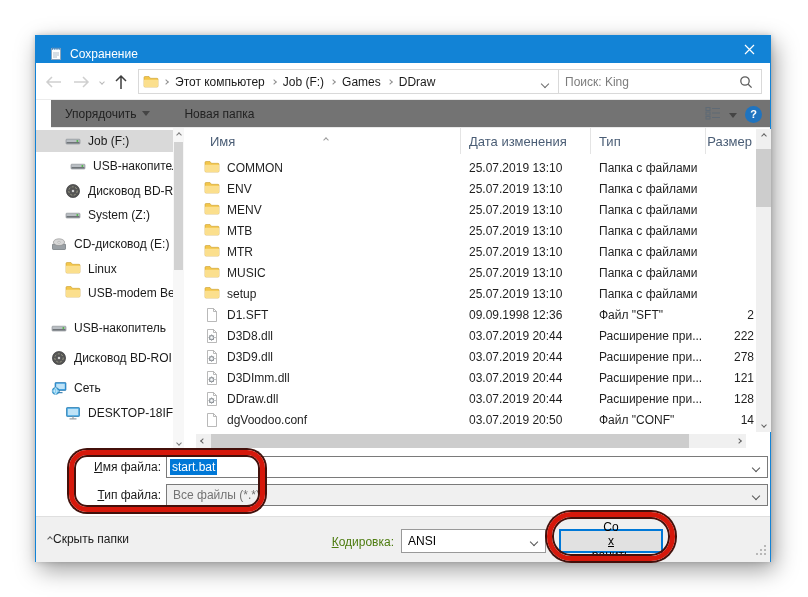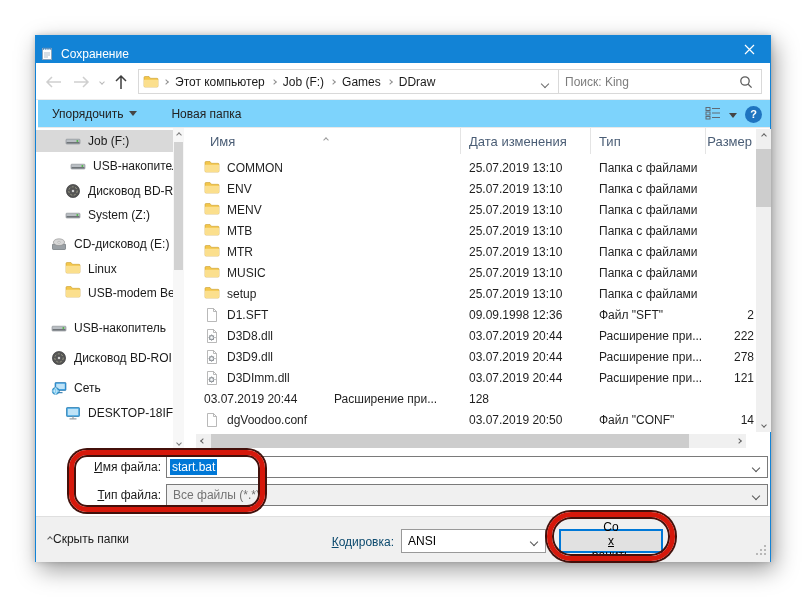--- a/index.html
+++ b/index.html
@@ -2,21 +2,21 @@
 <html style="--titlebar: #1283d6; --selection: #0078d7; --annotation: #d6180b; --folder: #f7d26b;"><head>
 <meta charset="utf-8">
 <style>
   html,body{margin:0;padding:0;background:#fff;}
   *{box-sizing:border-box;font-family:"Liberation Sans","DejaVu Sans",sans-serif;}
   .stage{position:relative;width:808px;height:597px;background:#fff;overflow:hidden;}
   .dialog{position:absolute;left:35px;top:35px;width:736px;height:527px;background:#fff;
           border:1px solid var(--titlebar,#1283d6);box-shadow:4px 8px 22px rgba(0,0,0,.38),0 0 6px rgba(0,0,0,.18);}
   
   .titlebar{position:absolute;left:0;top:0;right:0;height:35px;background:var(--titlebar,#1283d6);
-            display:flex;align-items:center;padding-left:3px;}
+            display:flex;align-items:center;padding-left:12px;}
   .titlebar .app-icon{width:16px;height:16px;margin-right:6px;display:inline-flex;}
   .titlebar .title{color:#fff;font-size:12px;}
   .close-btn{position:absolute;right:0;top:0;width:42px;height:27px;display:flex;align-items:center;justify-content:center;}
   
   .navbar{position:absolute;left:0;top:27px;right:0;height:37px;background:#fff;border-bottom:1px solid #ececec;}
   .nav-btn{position:absolute;top:10px;width:18px;height:18px;display:flex;align-items:center;justify-content:center;}
   .nav-back{left:8px;} .nav-fwd{left:36px;} .nav-recent{left:60px;width:12px;color:#b9b9b9;} .nav-up{left:76px;}
   .addressbar{position:absolute;left:102px;top:6px;width:450px;height:25px;border:1px solid #d9d9d9;background:#fff;
               display:flex;align-items:center;padding:0 2px 0 4px;}
   .addressbar .folder-ic{width:16px;height:14px;display:inline-flex;margin-right:2px;}
@@ -25,21 +25,21 @@
   .crumb-sep{color:#8f8f8f;margin:0 3px;}
   .addr-caret{color:#6d6d6d;margin-right:10px;}
   .addr-div{width:1px;height:23px;background:#e3e3e3;margin-right:2px;}
   .refresh-btn{width:24px;height:23px;display:flex;align-items:center;justify-content:center;}
   .searchbox{position:absolute;left:522px;top:6px;width:204px;height:25px;border:1px solid #d9d9d9;background:#fff;
              display:flex;align-items:center;}
   .searchbox input{border:none;outline:none;flex:1;font-size:12px;padding:0 6px;color:#1a1a1a;background:transparent;}
   .searchbox input::placeholder{color:#7c7c7c;opacity:1;}
   .search-ic{margin-right:8px;display:inline-flex;}
   
-  .toolbar{position:absolute;left:2px;top:64px;right:0;height:28px;background:#7dd3fc;border-bottom:1px solid #e9e9e9;
+  .toolbar{position:absolute;left:15px;top:64px;right:0;height:28px;background:#737373;border-bottom:1px solid #e9e9e9;
            display:flex;align-items:center;font-size:12px;color:#222;}
   .tb-btn{display:flex;align-items:center;gap:6px;padding:0 8px;height:24px;cursor:default;}
   .tb-organize{margin-left:6px;} .tb-newfolder{margin-left:18px;}
   .tb-right{position:absolute;right:8px;top:0;height:28px;display:flex;align-items:center;gap:8px;}
   .help-btn{width:17px;height:17px;border-radius:50%;background:#1f74c0;color:#fff;font-size:11px;font-weight:bold;
             display:flex;align-items:center;justify-content:center;}
   
   .content{position:absolute;left:0;top:92px;right:0;height:321px;background:#fff;}
   .sidebar{position:absolute;left:0;top:0;width:137px;height:321px;overflow:hidden;}
   .side-item{position:absolute;left:0;width:137px;height:22px;display:flex;align-items:center;font-size:12px;color:#1a1a1a;
@@ -79,21 +79,21 @@
   .fn-input{position:absolute;left:130px;top:7px;width:602px;height:22px;border:1px solid #7a7a7a;background:#fff;
             display:flex;align-items:center;padding-left:3px;}
   .fn-sel{background:var(--selection,#0078d7);color:#fff;padding:1px 2px;}
   .ft-combo{position:absolute;left:130px;top:35px;width:602px;height:22px;border:1px solid #7a7a7a;background:#f0f0f0;
             display:flex;align-items:center;padding-left:6px;color:#737373;}
   .combo-caret{position:absolute;right:8px;color:#555;}
   
   .footer{position:absolute;left:0;top:480px;right:0;height:46px;background:#f0f0f0;border-top:1px solid #dfdfdf;font-size:12px;}
   .hide-folders{position:absolute;left:12px;top:15px;display:flex;align-items:center;gap:1px;color:#1a1a1a;}
   .hide-folders .chev{color:#5a5a5a;}
-  .enc-label{position:absolute;left:230px;top:18px;width:128px;text-align:right;color:#0c4a6e;}
+  .enc-label{position:absolute;left:230px;top:18px;width:128px;text-align:right;color:#4d7c0f;}
   .enc-combo{position:absolute;left:365px;top:12px;width:145px;height:24px;border:1px solid #999;background:#fff;
              display:flex;align-items:center;padding-left:6px;}
   .btn{position:absolute;top:12px;height:24px;background:#e1e1e1;border:1px solid #adadad;
        display:flex;align-items:center;justify-content:center;color:#000;}
   .btn-save{left:523px;width:104px;border:2px solid var(--selection,#0078d7);flex-direction:column;}
   .btn-cancel{left:642px;width:86px;}
   .grip{position:absolute;right:3px;bottom:3px;}
   
   .chev{display:inline-block;width:6px;height:6px;border-right:1.4px solid currentColor;border-bottom:1.4px solid currentColor;}
   .chev.r{transform:rotate(-45deg);} .chev.d{transform:rotate(45deg);} .chev.u{transform:rotate(-135deg);}
@@ -503,20 +503,34 @@
                     <circle cx="7.6" cy="9.6" r=".7" fill="#fff"></circle>
                   </svg>
                 </span>
                 <span>D3DImm.dll</span>
               </span>
               <span class="cell c-date">03.07.2019 20:44</span>
               <span class="cell c-type">Расширение при...</span>
               <span class="cell c-size">121</span>
             </div>
             <div class="row">
+              <span class="cell c-name">
+                <span class="icon">
+                  <svg width="16" height="16" viewBox="0 0 16 16">
+                    <path d="M3.5 1.5h6l3 3v10h-9z" fill="#fff" stroke="#a7a7a7" stroke-width=".8"></path>
+                    <path d="M9.5 1.5v3h3" fill="none" stroke="#a7a7a7" stroke-width=".8"></path>
+                    <g stroke="#8a8f94" stroke-width="1">
+                      <circle cx="7.6" cy="9.6" r="2.2" fill="#dfe3e6"></circle>
+                      <path d="M7.6 6.6v1M7.6 11.6v1M4.6 9.6h1M10.6 9.6h1M5.5 7.5l.7.7M9 11l.7.7M9.7 7.5l-.7.7M5.3 11.7l.7-.7"></path>
+                    </g>
+                    <circle cx="7.6" cy="9.6" r=".7" fill="#fff"></circle>
+                  </svg>
+                </span>
+                <span>DDraw.dll</span>
+              </span>
               <span class="cell c-date">03.07.2019 20:44</span>
               <span class="cell c-type">Расширение при...</span>
               <span class="cell c-size">128</span>
             </div>
             <div class="row">
               <span class="cell c-name">
                 <span class="icon">
                   <svg width="16" height="16" viewBox="0 0 16 16">
                     <path d="M3.5 1.5h6l3 3v10h-9z" fill="#fff" stroke="#a7a7a7" stroke-width=".8"></path>
                     <path d="M9.5 1.5v3h3" fill="none" stroke="#a7a7a7" stroke-width=".8"></path>

